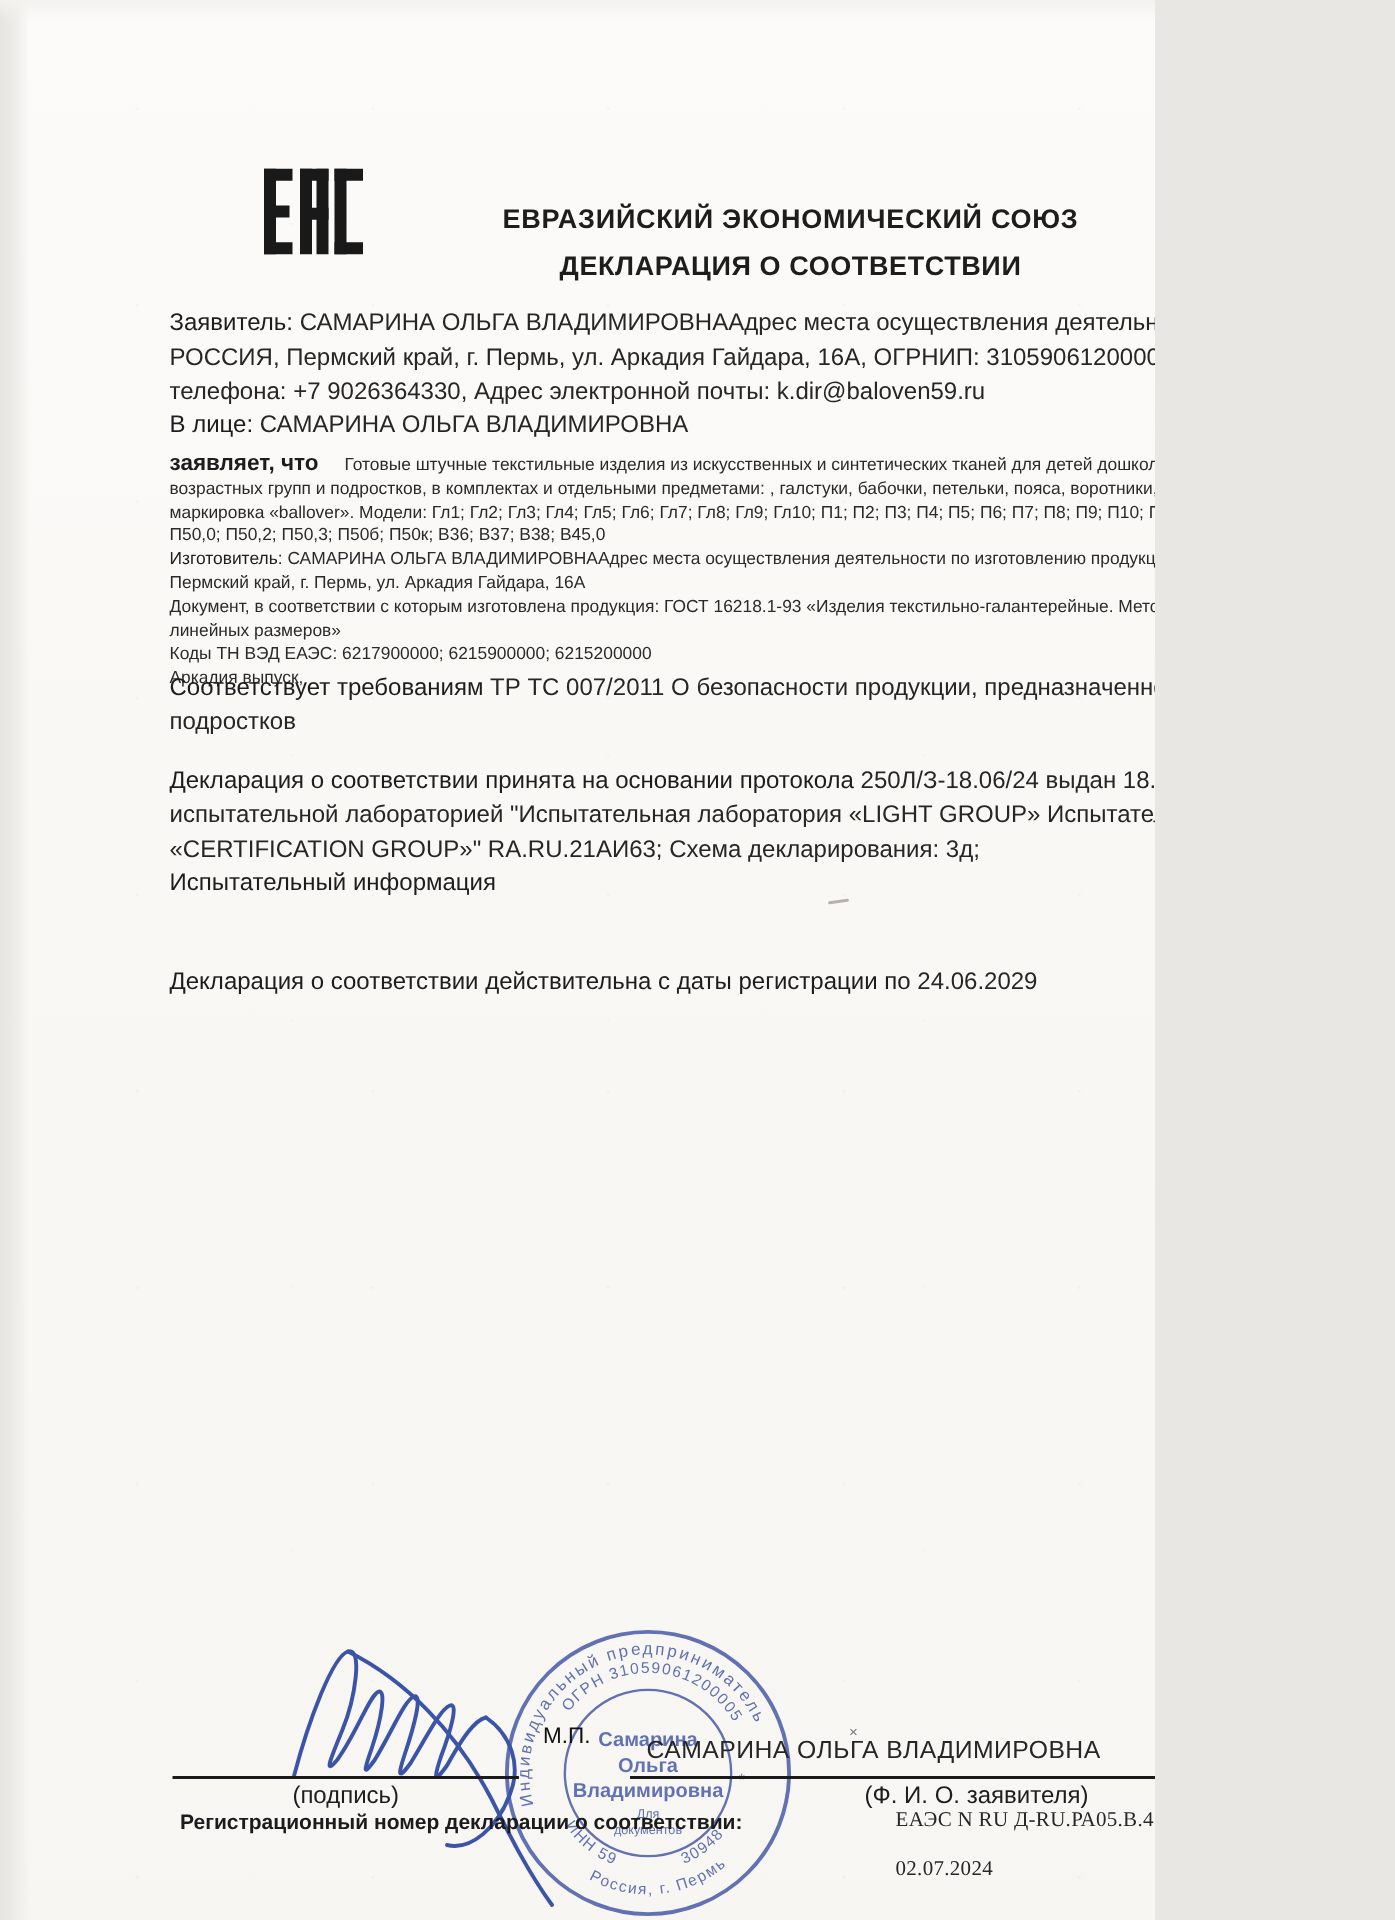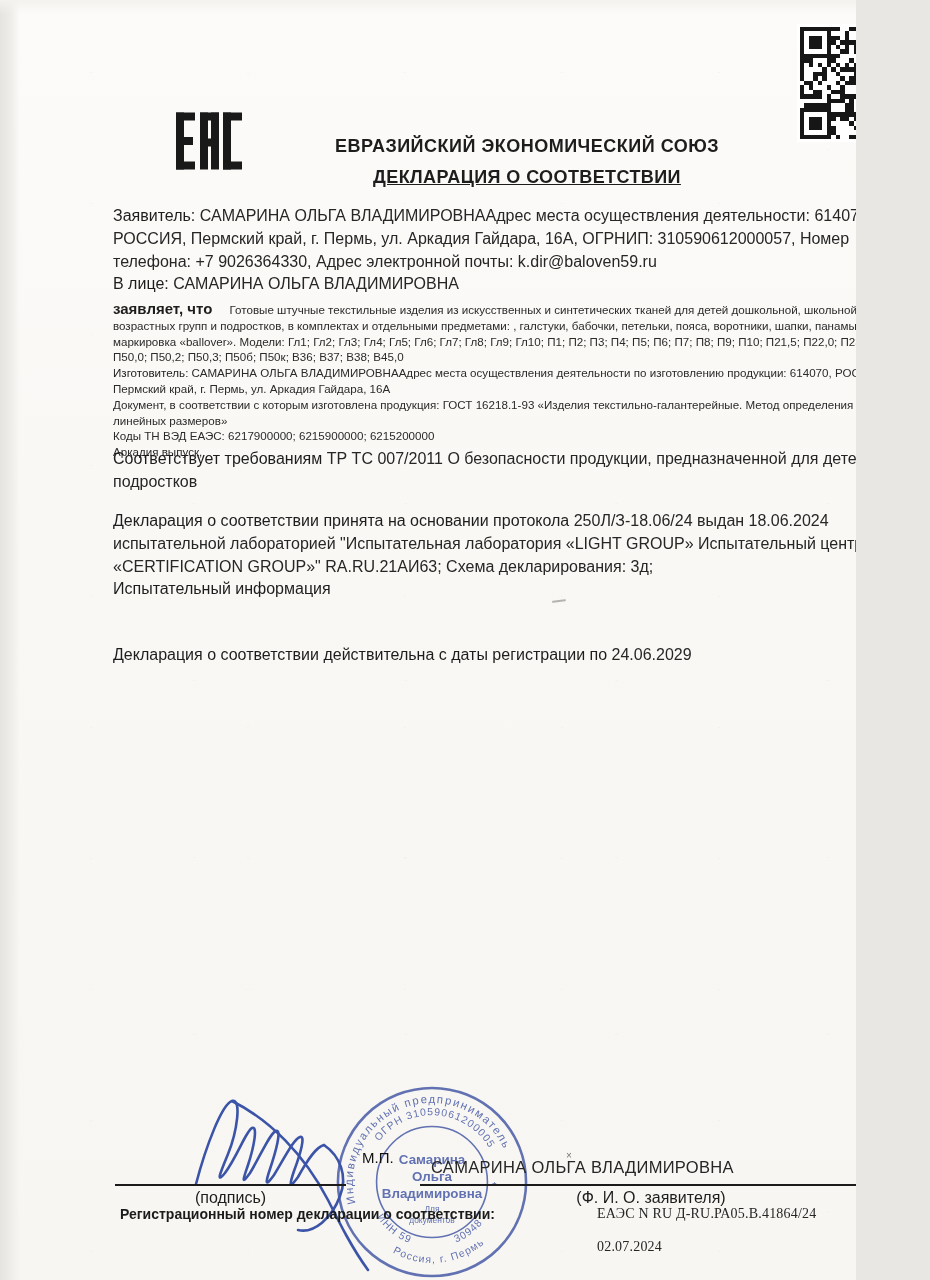--- a/index.html
+++ b/index.html
@@ -1,32 +1,32 @@
 <!DOCTYPE html>
 <html><head>
 <meta charset="utf-8">
 <style>
   html,body{margin:0;padding:0;}
   body{width:930px;height:1280px;font-family:"Liberation Sans",sans-serif;background:#e9e7e3;}
-  .page{position:relative;width:856px;height:1280px;overflow:hidden;color:#222;
+  .page{position:relative;width:770px;height:1280px;overflow:hidden;color:#222;
         background:linear-gradient(180deg,#fcfbf9 0%,#f9f8f5 40%,#f7f6f2 100%);}
   .scan-edge{position:absolute;left:0;top:0;bottom:0;width:20px;
         background:linear-gradient(90deg,#e6e4e0 0%,#efede9 55%,rgba(247,246,242,0) 100%);}
   .scan-top{position:absolute;left:0;top:0;right:0;height:14px;
         background:linear-gradient(180deg,#f3f2ef 0%,rgba(247,246,242,0) 100%);}
   .noise{position:absolute;inset:0;pointer-events:none;opacity:.5;
         background-image:radial-gradient(rgba(0,0,0,.05) 1px,transparent 1px),
                          radial-gradient(rgba(0,0,0,.04) 1px,transparent 1.2px);
         background-size:157px 131px,211px 177px;background-position:13px 7px,89px 61px;}
 
   
   .eac-logo{position:absolute;left:176px;top:112px;width:66px;height:58px;}
   .hdr{position:absolute;left:124px;width:806px;text-align:center;font-weight:bold;color:#1d1d1d;}
   .hdr1{top:136px;font-size:18px;letter-spacing:.5px;}
-  .hdr2{top:167px;font-size:18px;letter-spacing:.4px;text-decoration:underline;}
+  .hdr2{top:167px;font-size:18px;letter-spacing:.4px;}
   .qr{position:absolute;left:797px;top:24px;width:118px;height:118px;background:#fff;
       padding:3px;box-sizing:border-box;display:grid;grid-template-columns:repeat(25,1fr);
       grid-template-rows:repeat(25,1fr);}
   .qr div{background:transparent;}
   .qr div.d{background:#161616;}
 
   
   .para{position:absolute;left:113px;width:792px;font-size:16px;line-height:23px;color:#262626;}
   .b{font-weight:normal;color:#1d1d1d;}
   .small-block{position:absolute;left:113px;width:795px;font-size:11.6px;line-height:15.8px;color:#2a2a2a;}

